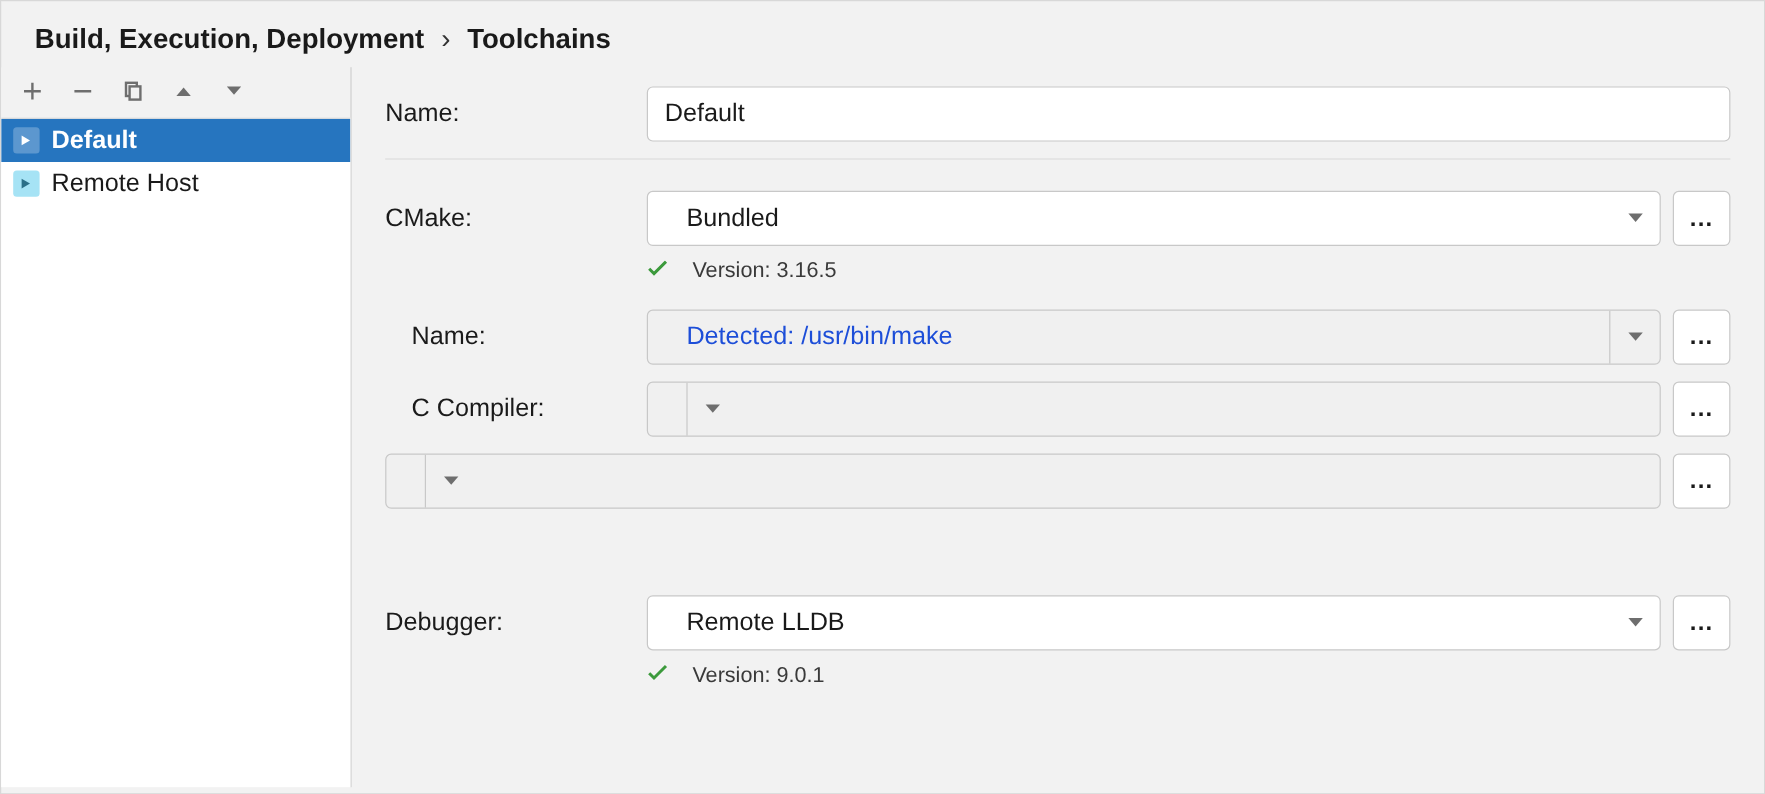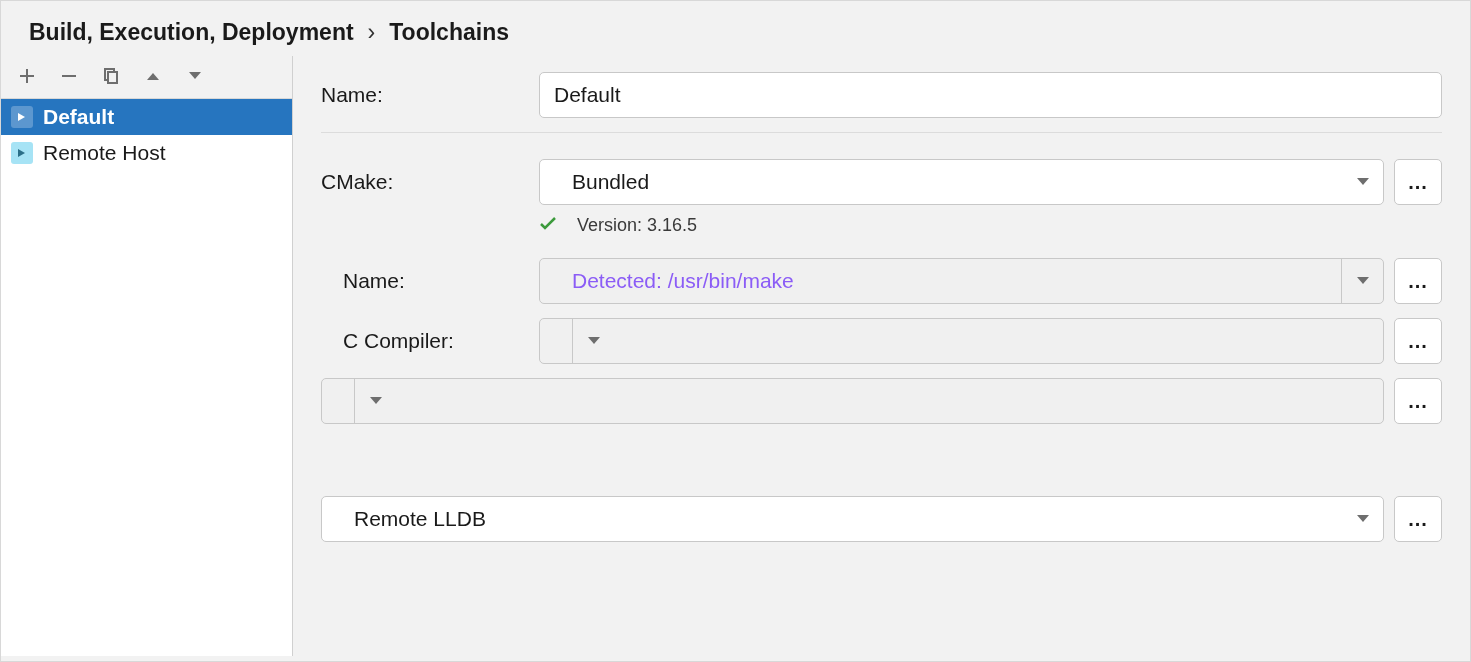--- a/index.html
+++ b/index.html
@@ -109,21 +109,21 @@
     display: flex;
     align-items: center;
     padding: 0 14px;
     font-size: 21px;
   }
   .input-like.with-drop {
     padding-right: 0;
     justify-content: space-between;
     padding-left: 32px;
   }
-  .input-like .text.placeholder { color: #8b5cf6; }
+  .input-like .text.placeholder { color: #1d4ed8; }
   .input-like.detected {
     background: #f0f0f0;
   }
   .drop-arrow {
     width: 42px; height: 100%;
     display: flex; align-items: center; justify-content: center;
     border-left: 1px solid transparent;
     color: #6e6e6e;
   }
   .input-like.detected .drop-arrow {
@@ -295,28 +295,37 @@
                 </svg>
             </span>
           </div>
           <div class="browse-btn">...</div>
         </div>
       </div>
 
       <div class="spacer-lg"></div>
 
       <div class="form-row">
+        <div class="label">Debugger:</div>
         <div class="field">
           <div class="input-like with-drop">
             <span class="text">Remote LLDB</span>
             <span class="drop-arrow">
               <svg width="14" height="10" viewBox="0 0 14 10">
                   <path d="M1 1 L7 8 L13 1 Z" fill="currentColor"></path>
                 </svg>
             </span>
           </div>
           <div class="browse-btn">...</div>
         </div>
+      </div>
+      <div class="status-line">
+        <span class="check">
+          <svg width="18" height="14" viewBox="0 0 18 14">
+              <path d="M2 7 L6 11 L16 1" stroke="currentColor" stroke-width="2.5" fill="none"></path>
+            </svg>
+        </span>
+        <span>Version: 9.0.1</span>
       </div>
 
     </div>
   </div>
 </div>
 
 </body></html>

